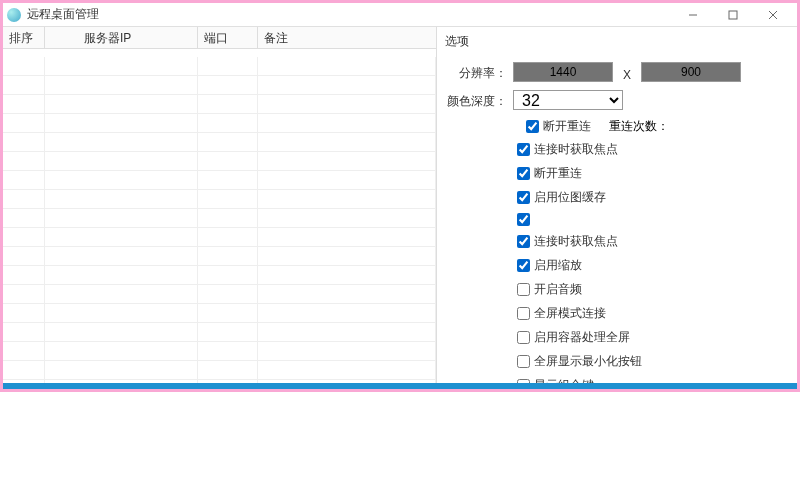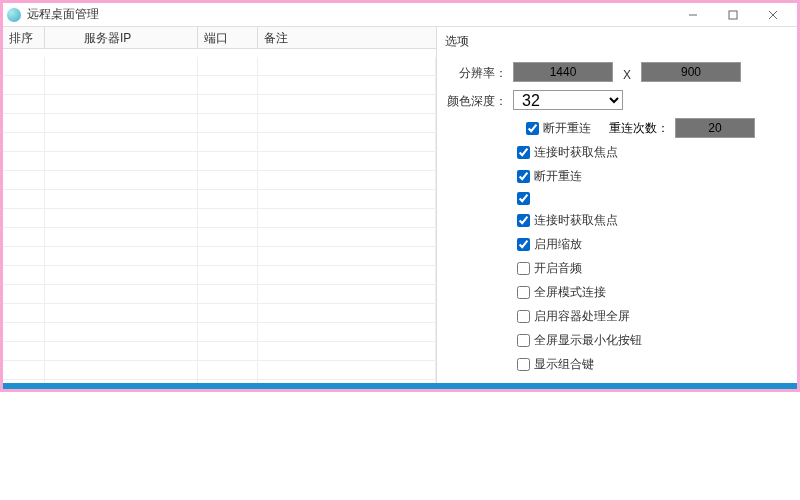--- a/index.html
+++ b/index.html
@@ -229,31 +229,34 @@
         <div class="label">颜色深度：</div>
         <select class="select">
           <option>32</option>
         </select>
       </div>
 
       <div class="reconnect-row indent">
         <input type="checkbox" class="chk" id="chk-reconnect" checked="" style="">
         <span class="chk-label">断开重连</span>
         <span class="reconnect-label">重连次数：</span>
-        <input class="text-input" style="width: 80px;" value="20">
       </div>
 
       <div id="chk-list" class="indent">
           <div class="chk-row">
             <input type="checkbox" class="chk" checked="" style="">
             <span class="chk-label">连接时获取焦点</span>
           </div>
           <div class="chk-row">
             <input type="checkbox" class="chk" checked="" style="">
             <span class="chk-label">断开重连</span>
+          </div>
+          <div class="chk-row">
+            <input type="checkbox" class="chk" checked="" style="">
+            <span class="chk-label">启用位图缓存</span>
           </div>
           <div class="chk-row">
             <input type="checkbox" class="chk" checked="" style="">
           </div>
           <div class="chk-row">
             <input type="checkbox" class="chk" checked="" style="">
             <span class="chk-label">连接时获取焦点</span>
           </div>
           <div class="chk-row">
             <input type="checkbox" class="chk" checked="" style="">

